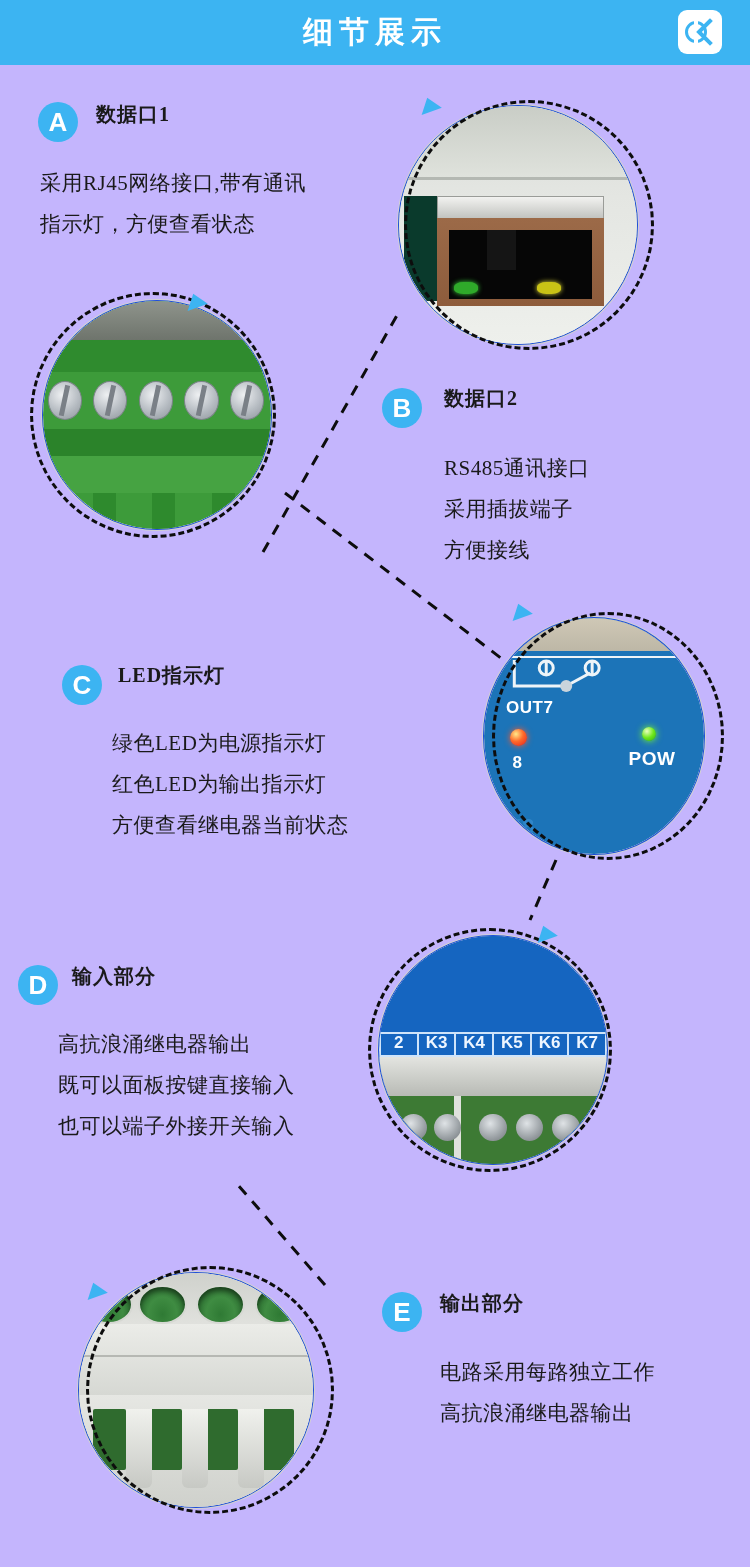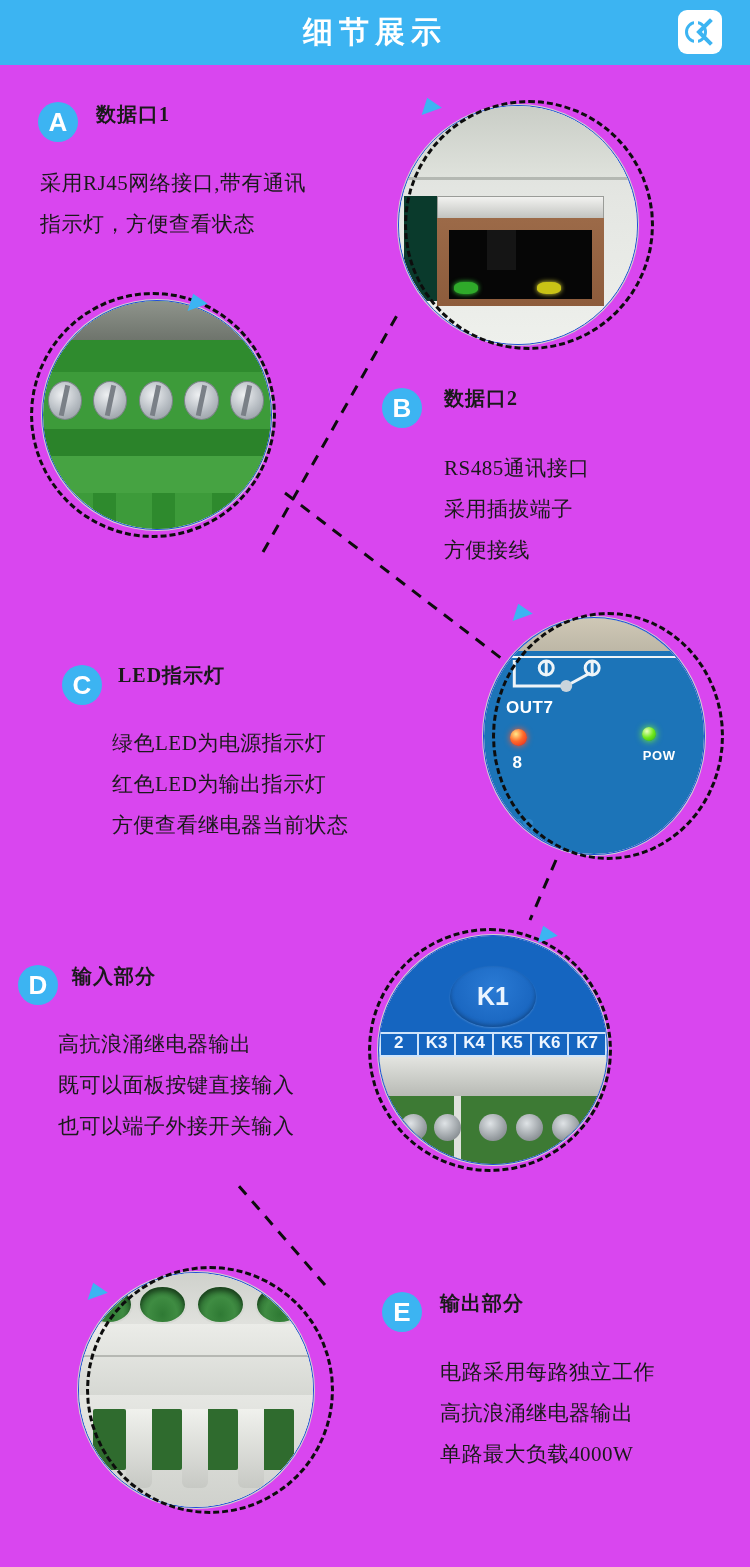--- a/index.html
+++ b/index.html
@@ -7,21 +7,21 @@
   html, body {
     width: 750px;
     background: #ffffff;
     font-family: "Liberation Serif", "DejaVu Serif", serif;
   }
   #page {
     position: relative;
     width: 750px;
     height: 1567px;
     overflow: hidden;
-    background: #d946ef;
+    background: #c4b5fd;
   }
 
   
   .header {
     position: absolute;
     left: 0; top: 0;
     width: 750px; height: 65px;
     background: #3cb4f2;
     display: flex;
     align-items: center;
@@ -153,21 +153,21 @@
   .bl-out { position:absolute; left:10%; top:34%; font-size:17px; color:#ffffff;
     font-family:"Liberation Sans", sans-serif; font-weight:700; letter-spacing:.5px; }
   .bl-ledr { position:absolute; left:12%; top:47%; width:17px; height:17px; border-radius:50%;
     background: radial-gradient(circle at 35% 30%, #ffe98a 0%, #ff6a2a 45%, #e11d1d 100%);
     box-shadow:0 0 6px #ff5a2a; }
   .bl-num { position:absolute; left:13%; top:57%; font-size:17px; color:#ffffff;
     font-family:"Liberation Sans", sans-serif; font-weight:700; }
   .bl-ledg { position:absolute; right:22%; top:46%; width:14px; height:14px; border-radius:50%;
     background: radial-gradient(circle at 35% 30%, #e8ffbf 0%, #6ee81c 50%, #2faa17 100%);
     box-shadow:0 0 7px #7cff2a; }
-  .bl-pow { position:absolute; right:13%; top:55%; font-size:13px; color:#ffffff;
+  .bl-pow { position:absolute; right:13%; top:55%; font-size:19px; color:#ffffff;
     font-family:"Liberation Sans", sans-serif; font-weight:700; letter-spacing:.5px; }
   .bl-k8 { position:absolute; left:10%; bottom:6%; font-size:22px; color:#2f86c9;
     font-family:"Liberation Sans", sans-serif; font-weight:700; }
 
   
   .kb-bg { position:absolute; inset:0; background:#1565c0; }
   .kb-panel { position:absolute; left:0; top:0; width:100%; height:53%; background:#1565c0; }
   .kb-btn { position:absolute; left:31%; top:13%; width:38%; height:27%; border-radius:50%;
     background: radial-gradient(ellipse at 50% 35%, #2a7ad4 0%, #1b68c2 65%, #1055a5 100%);
     box-shadow: inset 0 -2px 4px rgba(0,0,0,.25), 0 1px 2px rgba(255,255,255,.2);
@@ -330,23 +330,20 @@
   <div class="sec-lines" style="left:58px; top:1024px;">
     <div>高抗浪涌继电器输出</div>
     <div>既可以面板按键直接输入</div>
     <div>也可以端子外接开关输入</div>
   </div>
 
   <div class="photo" style="left:378px; top:935px; width:230px; height:230px;">
     <div class="photo-inner">
       <div class="kb-bg"></div>
       <div class="kb-panel"></div>
-      <div class="kb-btn">
-          <span>K1</span>
-        </div>
       <div class="kb-rowline"></div>
       <div class="kb-row">
         <div class="kb-cell">2</div>
         <div class="kb-cell">K3</div>
         <div class="kb-cell">K4</div>
         <div class="kb-cell">K5</div>
         <div class="kb-cell">K6</div>
         <div class="kb-cell">K7</div>
       </div>
       <div class="kb-rowline2"></div>
@@ -386,16 +383,15 @@
   <div class="dashring" style="left:86px; top:1266px; width:248px; height:248px;"></div>
   <div class="cursor" style="left:90px; top:1285px;"></div>
 
   <div class="badge" style="left:382px; top:1292px;">
       <span>E</span>
     </div>
   <div class="sec-title" style="left:440px; top:1290px;">输出部分</div>
   <div class="sec-lines" style="left:440px; top:1352px;">
     <div>电路采用每路独立工作</div>
     <div>高抗浪涌继电器输出</div>
-    <div>单路最大负载4000W</div>
   </div>
 
 </div>
 
 </body></html>

